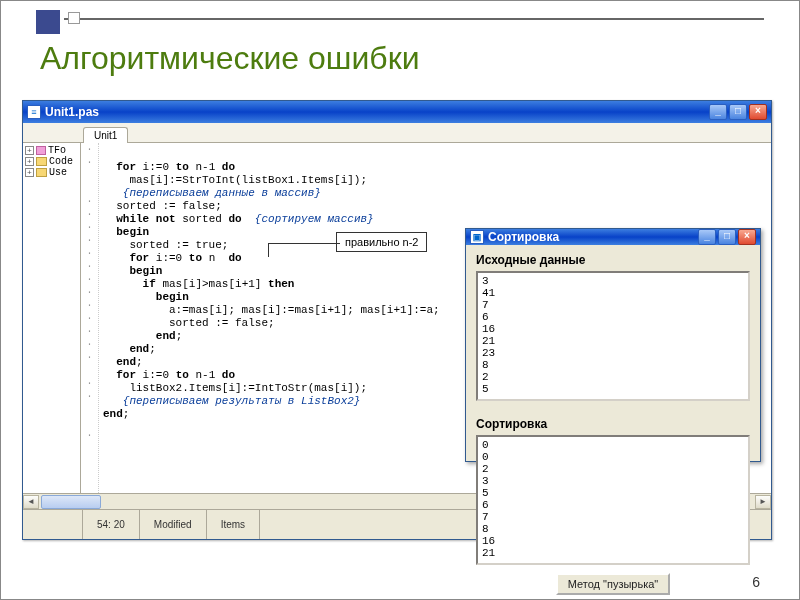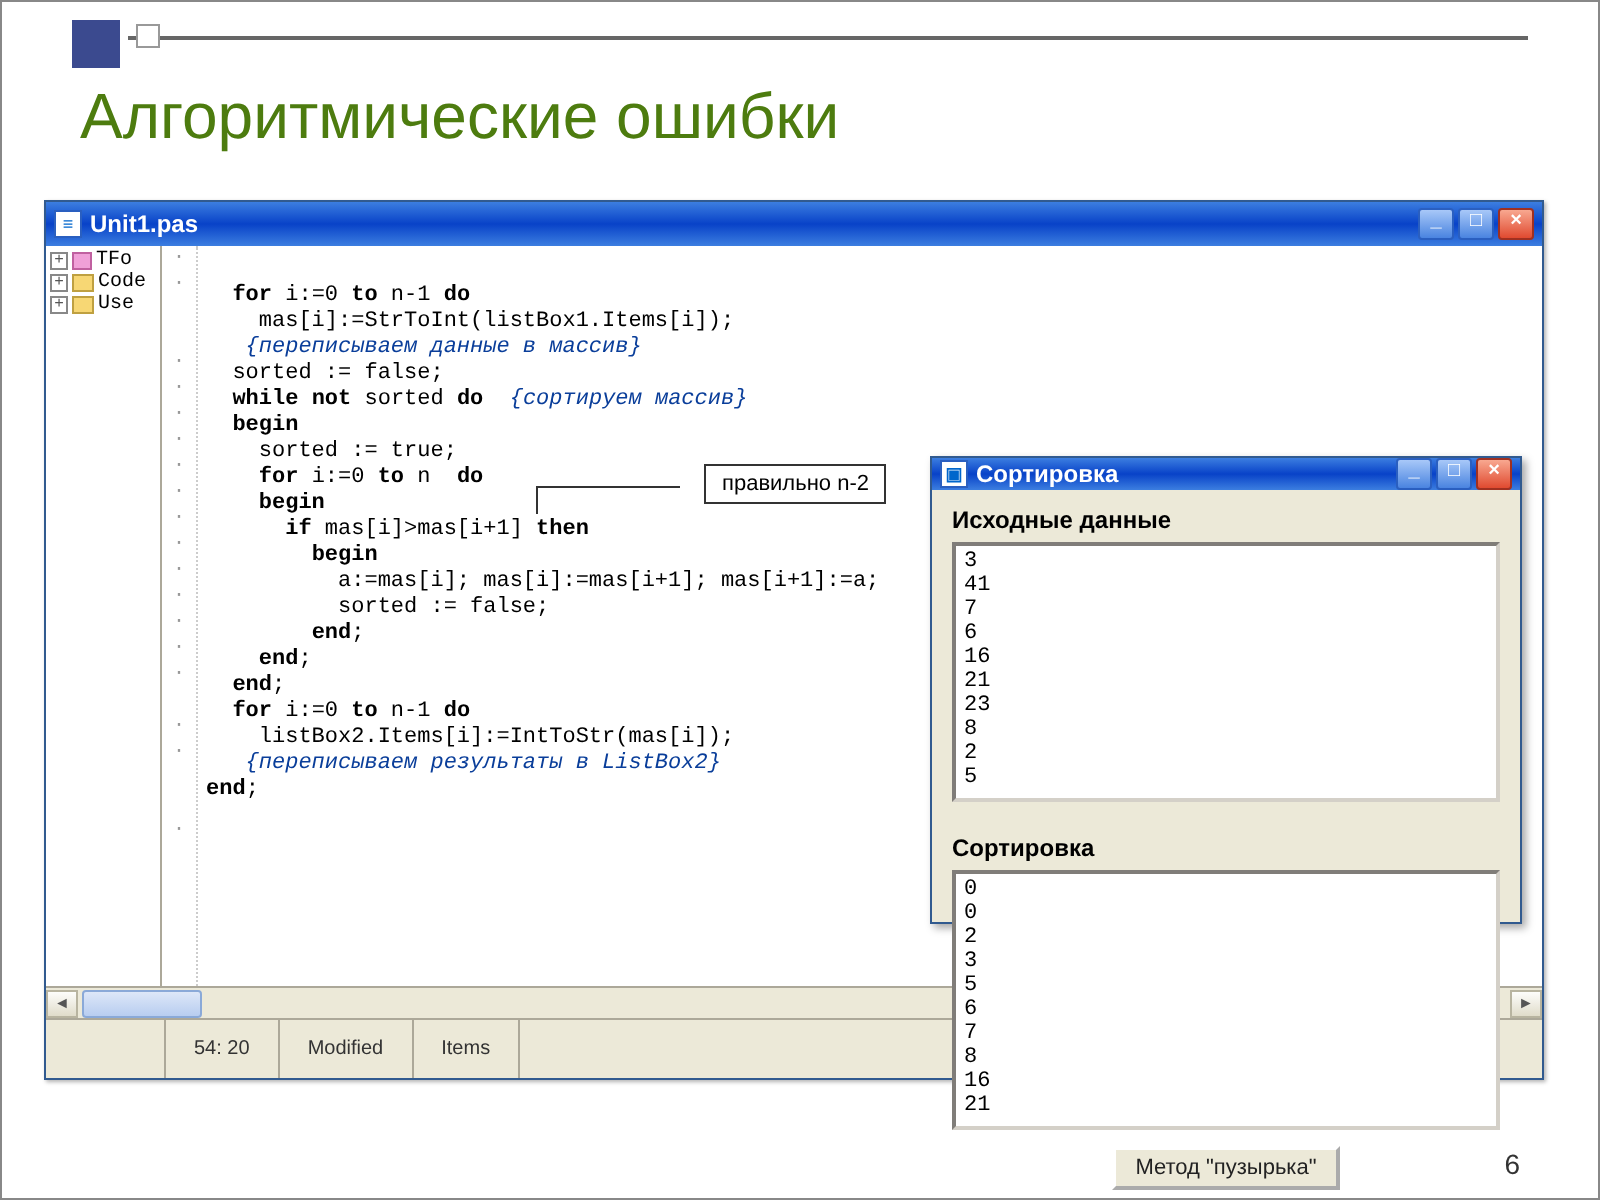--- a/index.html
+++ b/index.html
@@ -41,23 +41,22 @@
     width:58px; background:#fff; border-right:1px solid #aca899;
     font-family:'Courier New',monospace; font-size:10px; padding:2px;
   }
   .tree-item { display:flex; align-items:center; gap:2px; white-space:nowrap; overflow:hidden;}
   .tree-box { width:9px; height:9px; border:1px solid #888; font-size:8px; line-height:7px; text-align:center; color:#555;}
   .folder-ic { width:11px; height:9px; background:#f7d774; border:1px solid #bfa040;}
   .gutter { width:18px; background:#fff; border-right:1px dotted #ccc; font-family:'Courier New',monospace; font-size:10px; color:#999; }
   .gutter-dot { height:13px; line-height:13px; text-align:center; }
   .code {
     flex:1; font-family:'Courier New',monospace; font-size:11px;
-    line-height:13px; padding:2px 4px; white-space:pre; color:#000;
+    line-height:13px; padding:18px 4px; white-space:pre; color:#000;
     overflow:hidden;
-    margin-top:17px;
   }
   .kw { font-weight:bold; }
   .cm { color:#0a3e9a; font-style:italic; }
 
   .callout {
     position:absolute; background:#fff; border:1px solid #333;
     font-size:11px; padding:3px 8px; color:#000;
   }
   .callout-line { position:absolute; background:#333; }
 
@@ -105,20 +104,23 @@
 
 <div class="editor-win">
   <div class="titlebar">
     <div class="ticon">≡</div>
     <span>Unit1.pas</span>
     <div class="winbtns">
       <div class="winbtn">_</div>
       <div class="winbtn">□</div>
       <div class="winbtn close">×</div>
     </div>
+  </div>
+  <div class="tabrow">
+    <div class="tab">Unit1</div>
   </div>
   <div class="body-row">
     <div class="tree">
       <div class="tree-item">
           <span class="tree-box">+</span>
           <span style="width:10px;height:9px;background:#f0a0d8;border:1px solid #c060a0"></span>
           <span>TFo</span>
         </div>
       <div class="tree-item">
           <span class="tree-box">+</span>
@@ -169,21 +171,21 @@
     <div class="sb-cell">54: 20</div>
     <div class="sb-cell">Modified</div>
     <div class="sb-cell">Items</div>
     <div style="flex:1"></div>
     <div class="sb-tab">Code</div>
     <div class="sb-tab">Diagram</div>
     <div style="width:160px"></div>
   </div>
 </div>
 
-<div class="callout" style="top:232px; left:352px;">
+<div class="callout" style="top:232px; left:336px;">
   <span>правильно n-2</span>
 </div>
 <div class="callout-line" style="top:243px; left:268px; width:72px; height:1px;"></div>
 <div class="callout-line" style="top:243px; left:268px; width:1px; height:14px;"></div>
 
 <div class="app-win">
   <div class="titlebar">
     <div class="ticon">▣</div>
     <span>Сортировка</span>
     <div class="winbtns">

